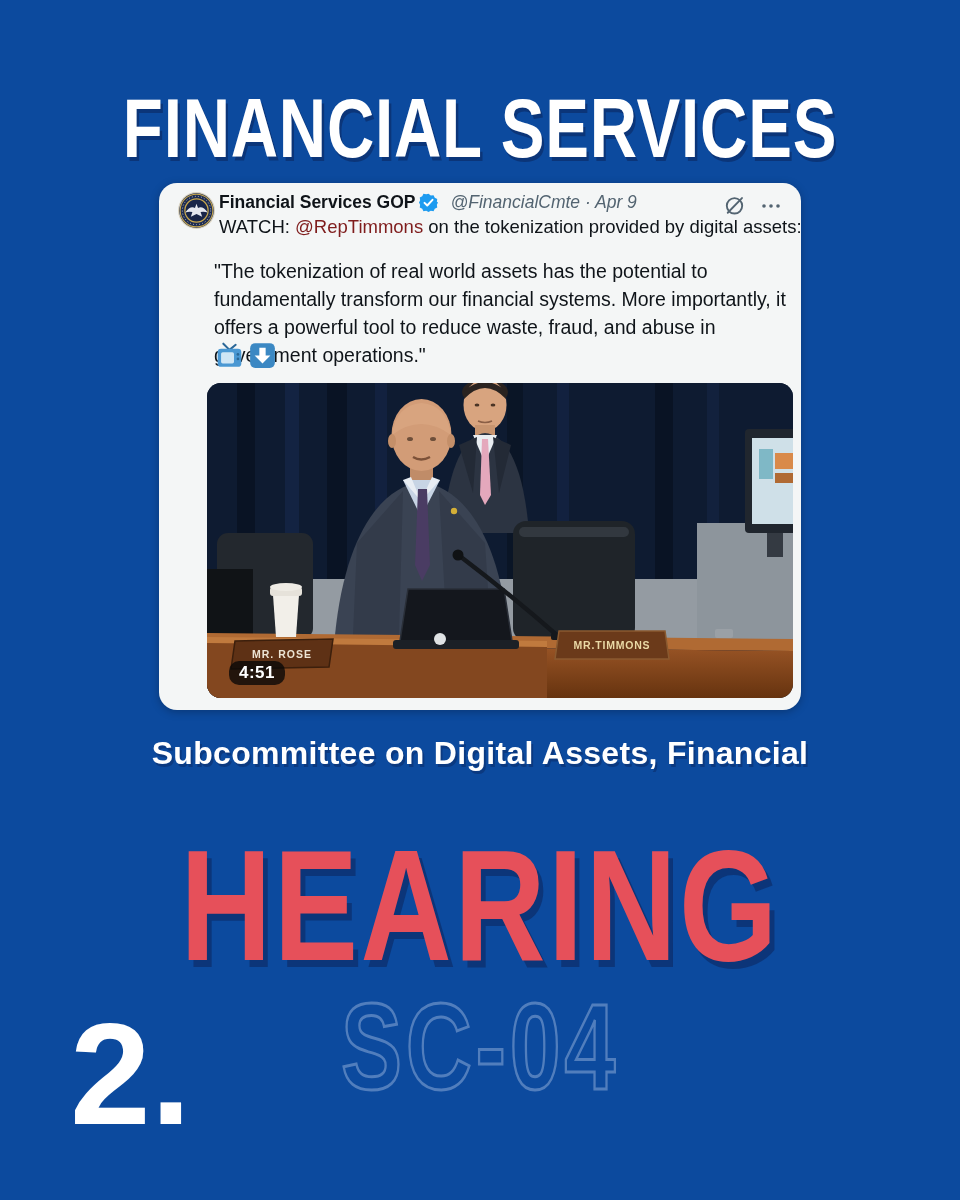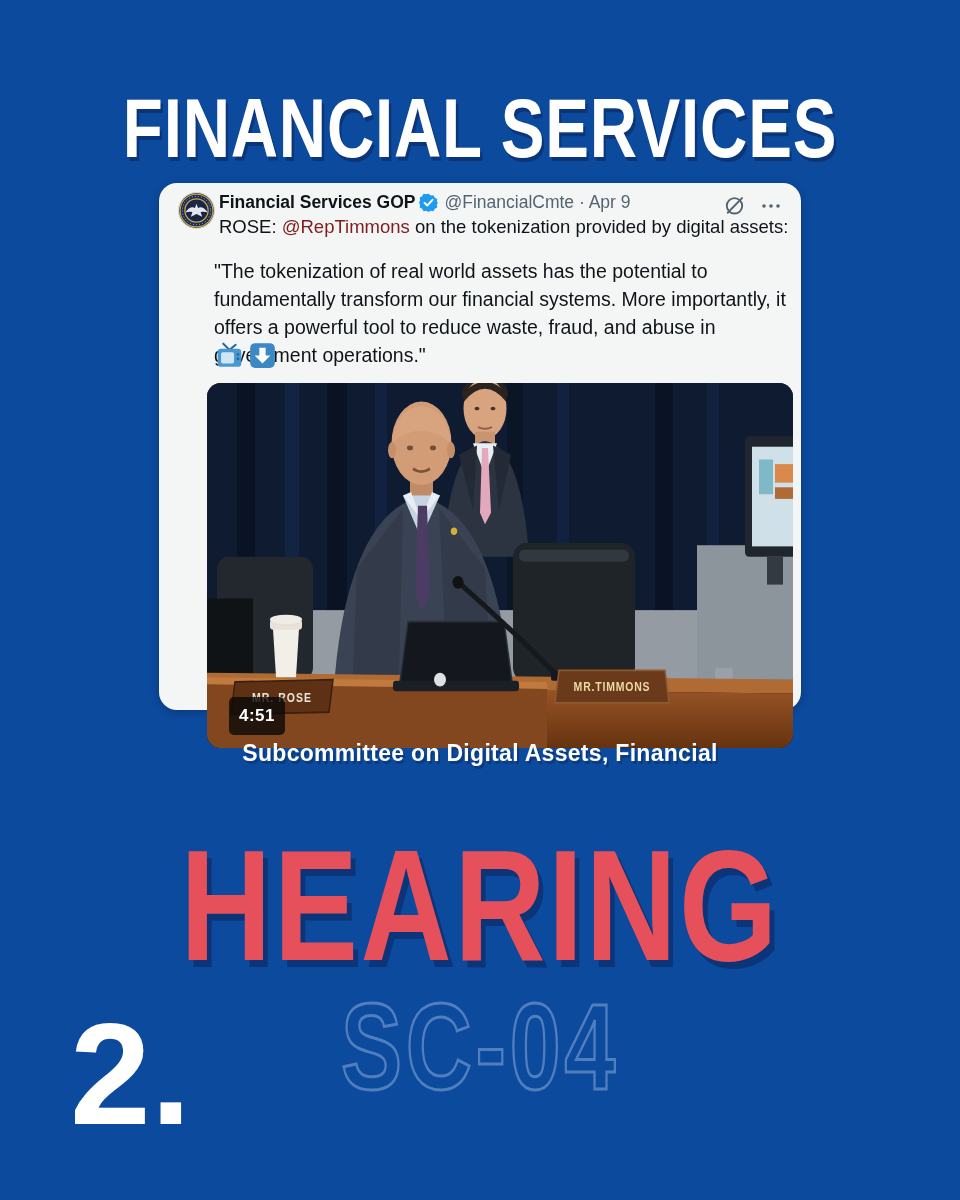--- a/index.html
+++ b/index.html
@@ -5,57 +5,57 @@
   html,body{margin:0;padding:0;background:#0c4a9e;}
   .canvas{position:relative;width:960px;height:1200px;background:#0c4a9e;overflow:hidden;
           font-family:"Liberation Sans", sans-serif;}
 
   
   .poster-title{position:absolute;top:86px;left:0;width:100%;text-align:center;
     color:#ffffff;font-weight:900;font-size:84px;line-height:1;letter-spacing:1px;
     transform:scaleX(0.78);transform-origin:center;
     text-shadow:3px 4px 0 rgba(10,20,60,0.38);}
   .subtitle{position:absolute;top:733px;left:0;width:100%;text-align:center;
-    color:#ffffff;font-weight:700;font-size:23px;line-height:41px;letter-spacing:0.3px;
+    color:#ffffff;font-weight:700;font-size:32px;line-height:41px;letter-spacing:0.3px;
     text-shadow:2px 3px 0 rgba(10,20,60,0.3);}
   .hearing{position:absolute;top:826px;left:0;width:100%;text-align:center;
     color:#e6505a;font-weight:900;font-size:158px;line-height:1;letter-spacing:3px;
     transform:scaleX(0.8);transform-origin:center;
     text-shadow:6px 7px 0 rgba(12,22,66,0.4);}
   .watermark{position:absolute;top:986px;left:0;width:100%;text-align:center;
     font-weight:900;font-size:122px;line-height:1;letter-spacing:5px;
     transform:scaleX(0.75);transform-origin:center;
     color:transparent;-webkit-text-stroke:3px rgba(125,158,208,0.62);}
   .page-number{position:absolute;left:70px;top:1002px;color:#ffffff;
     font-weight:900;font-size:145px;line-height:1;}
 
   
   .tweet-card{position:absolute;left:159px;top:183px;width:642px;height:527px;
     background:#f4f6f6;border-radius:18px;box-shadow:0 2px 8px rgba(0,0,0,0.25);}
   .avatar{position:absolute;left:19px;top:9px;width:37px;height:37px;display:block;}
   .name-row{position:absolute;left:60px;top:9px;display:inline-flex;align-items:center;
     gap:4px;font-size:17.5px;white-space:nowrap;}
   .name{font-weight:700;color:#0f1419;}
   .badge{width:19px;height:19px;display:block;}
-  .handle{color:#536471;font-weight:400;margin-left:2px;}
+  .handle{color:#536471;font-weight:400;margin-left:8px;font-style:italic;}
   .header-icons{position:absolute;right:20px;top:12px;display:flex;align-items:center;gap:16px;}
   .tweet-line1{position:absolute;left:60px;top:33px;font-size:18.5px;color:#0f1419;white-space:nowrap;}
   .mention{color:#7f1d1d;text-decoration:none;}
   .quote{position:absolute;left:55px;top:74px;width:585px;font-size:19.5px;
     line-height:28px;color:#0f1419;}
   .emoji-row{position:absolute;left:57px;top:159px;display:flex;gap:6px;}
   .emoji-row svg{width:27px;height:27px;display:block;}
 
   
-  .video{position:absolute;left:48px;top:200px;width:586px;height:365px;
+  .video{position:absolute;left:48px;top:200px;width:586px;height:315px;
     border-radius:14px;overflow:hidden;background:#0e1b31;cursor:pointer;}
   .video svg{display:block;width:100%;height:100%;}
   .duration{position:absolute;left:22px;bottom:13px;background:rgba(8,8,8,0.78);
     color:#ffffff;font-size:17px;font-weight:700;letter-spacing:0.5px;
-    padding:9px 10px;border-radius:5px;}
+    padding:2px 10px;border-radius:10px;}
 </style>
 </head>
 <body>
 
 <div class="canvas">
 
   <div class="poster-title">FINANCIAL SERVICES</div>
 
   <div class="tweet-card">
 
@@ -82,21 +82,21 @@
         <circle cx="9" cy="9.3" r="6.6" fill="none" stroke="#536471" stroke-width="1.6"></circle>
         <line x1="3.2" y1="15.2" x2="15.4" y2="2.6" stroke="#536471" stroke-width="1.6" stroke-linecap="round"></line>
       </svg>
       <svg width="20" height="8" viewBox="0 0 20 8">
         <circle cx="3" cy="4" r="1.8" fill="#536471"></circle>
         <circle cx="10" cy="4" r="1.8" fill="#536471"></circle>
         <circle cx="17" cy="4" r="1.8" fill="#536471"></circle>
       </svg>
     </div>
 
-    <div class="tweet-line1"><span>ROSE: </span><a class="mention" href="#">@RepTimmons</a><span> on the tokenization provided by digital assets:</span></div>
+    <div class="tweet-line1"><span>WATCH: </span><a class="mention" href="#">@RepTimmons</a><span> on the tokenization provided by digital assets:</span></div>
 
     <div class="quote">"The tokenization of real world assets has the potential to fundamentally transform our financial systems. More importantly, it offers a powerful tool to reduce waste, fraud, and abuse in government operations."</div>
 
     <div class="emoji-row">
       <svg viewBox="0 0 24 24">
         <line x1="12" y1="7" x2="6.5" y2="1.5" stroke="#2a6797" stroke-width="1.8" stroke-linecap="round"></line>
         <line x1="12" y1="7" x2="17.5" y2="2.5" stroke="#2a6797" stroke-width="1.8" stroke-linecap="round"></line>
         <rect x="1.5" y="6" width="21" height="16" rx="3" fill="#4a98d3"></rect>
         <rect x="4.5" y="9" width="11.5" height="10" rx="1.5" fill="#cfe6f5"></rect>
         <circle cx="19.5" cy="11" r="1.2" fill="#2a6797"></circle>

